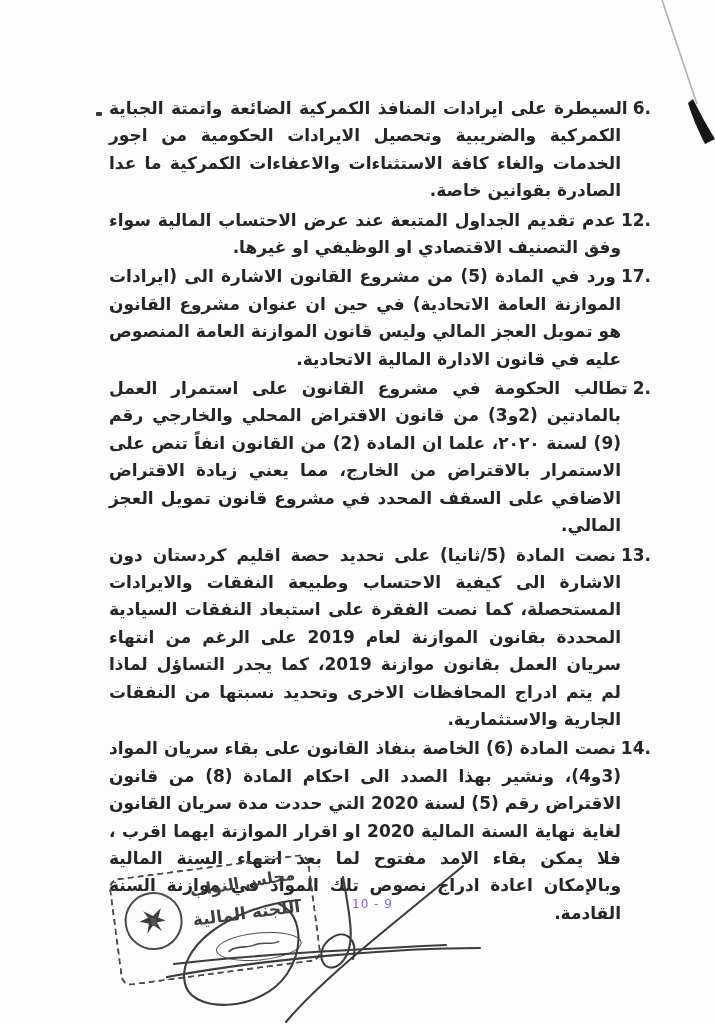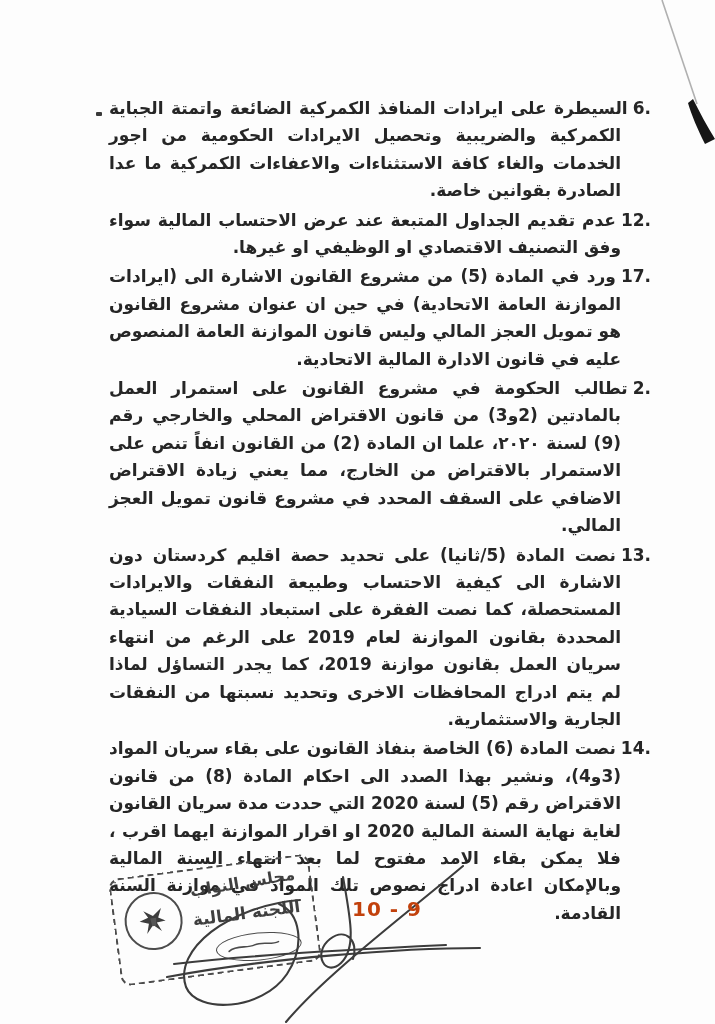--- a/index.html
+++ b/index.html
@@ -42,21 +42,21 @@
   }
   .stamp-line1{font-size:16px;line-height:30px;transform:rotate(-2deg);}
   .stamp-line2{font-size:17px;line-height:30px;}
   .stamp .oval{
     position:absolute;left:96px;top:70px;width:84px;height:26px;
     border:1.5px solid #4c4c4c;border-radius:50%;
     transform:rotate(2deg);
   }
   .page-number{
     position:absolute;left:352px;top:897px;
-    direction:ltr;font-size:20px;font-weight:bold;color:#c2410c;
+    direction:ltr;font-size:12px;font-weight:normal;color:#8b5cf6;
     letter-spacing:1px;
   }
   svg.overlay{position:absolute;left:0;top:0;pointer-events:none;}
   .speck{position:absolute;left:96px;top:112px;width:6px;height:4px;background:#3a3a3a;border-radius:1px;}
 </style>
 </head>
 <body>
 
 <div class="page">
 

